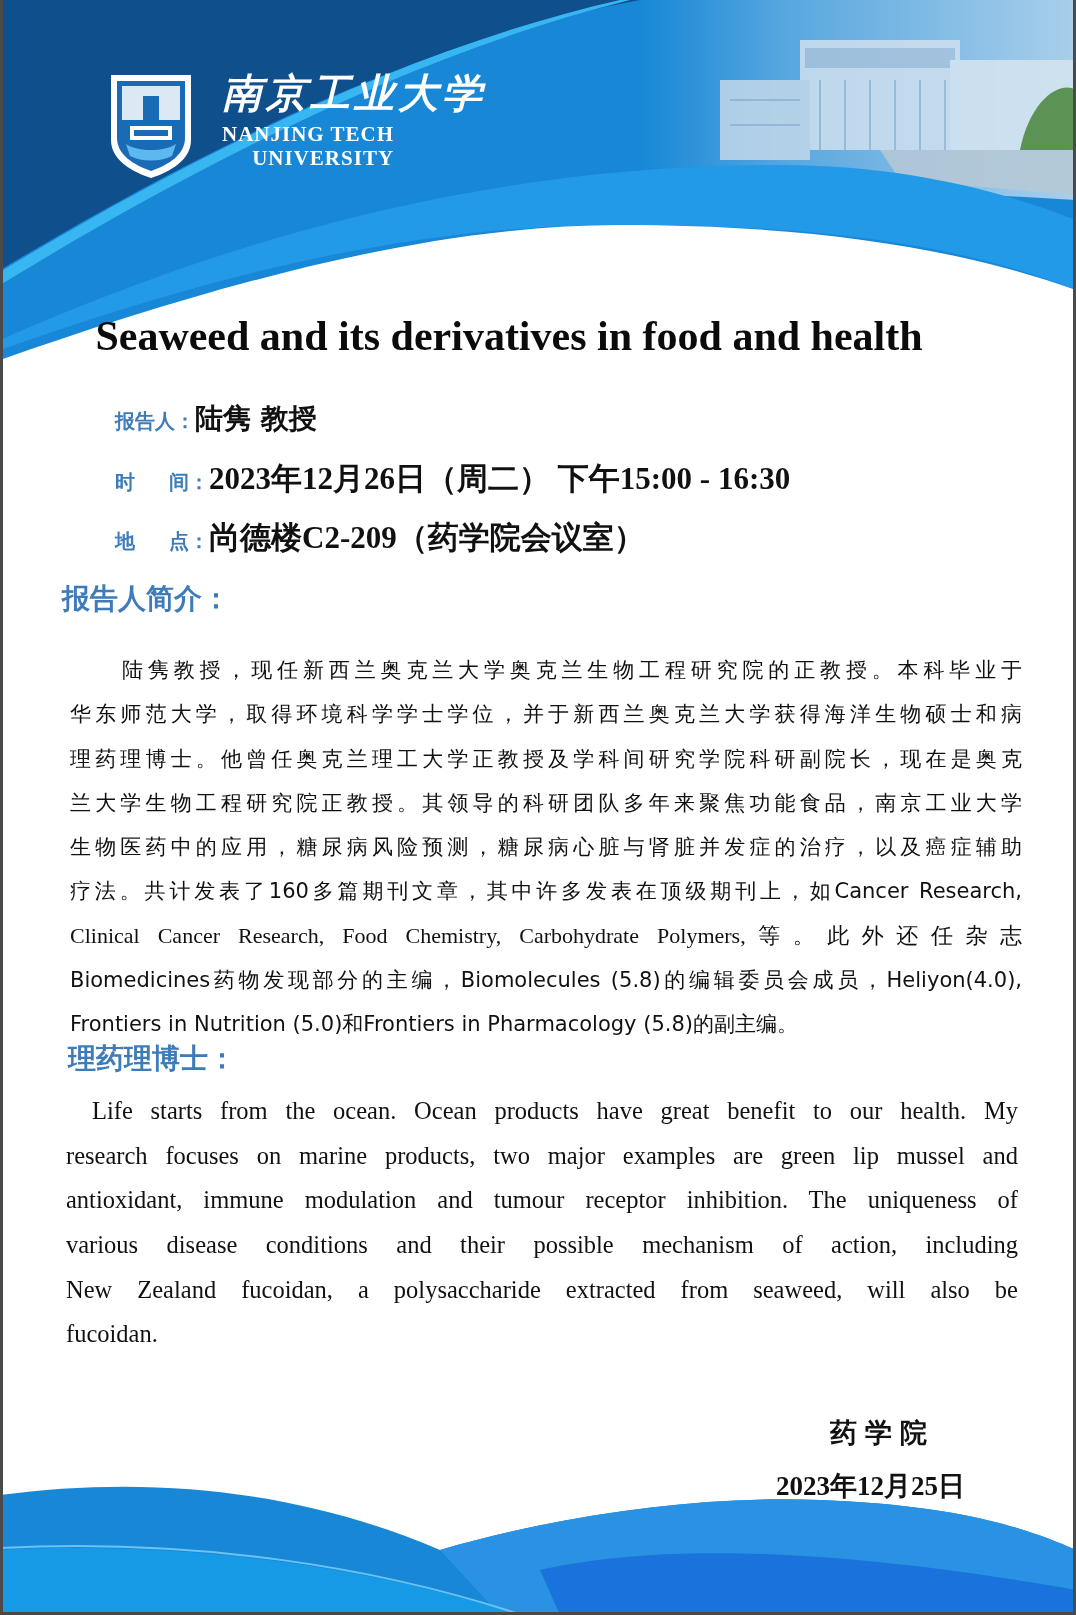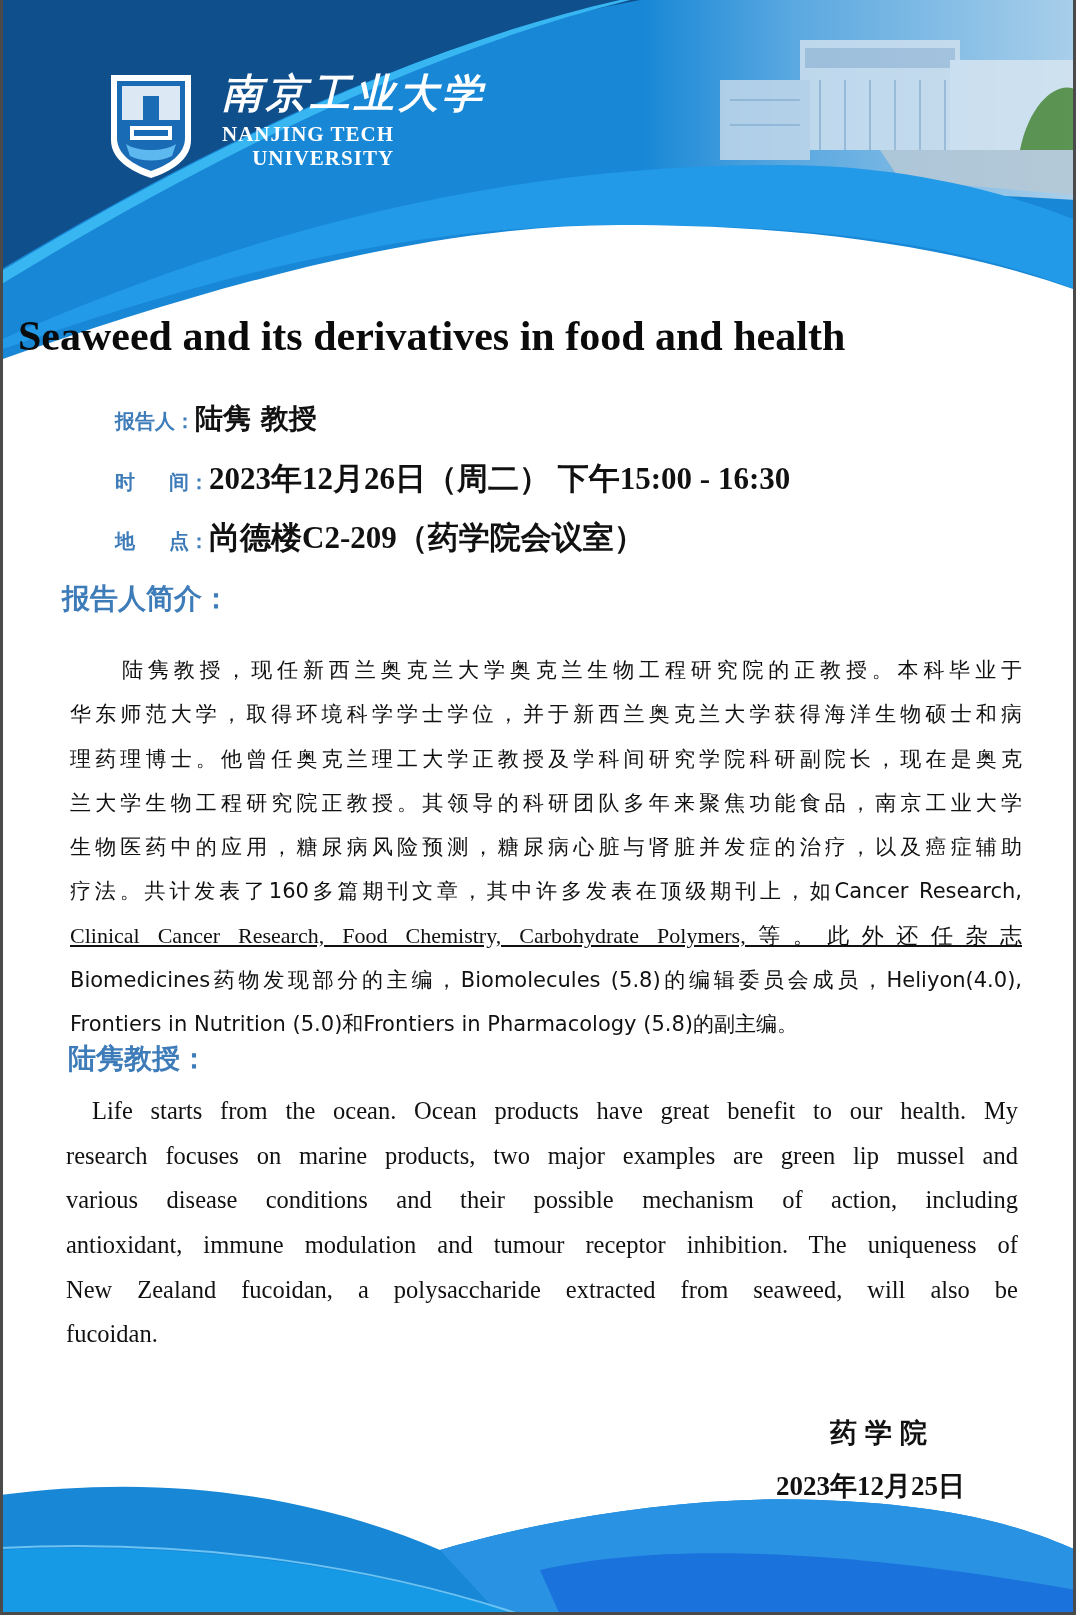--- a/index.html
+++ b/index.html
@@ -28,21 +28,21 @@
     color: #fff; font-family: "DejaVu Serif", serif; font-weight: bold;
     font-size: 40px; letter-spacing: 4px; font-style: italic;
   }
   .uni-en {
     position: absolute; left: 222px; top: 122px; z-index: 5;
     color: #fff; font-family: "Liberation Serif", serif; font-weight: bold;
     font-size: 21px; line-height: 24px; letter-spacing: 1px; text-align: right;
   }
 
   .title {
-    position: absolute; left: 0; width: 1000px; top: 312px; z-index: 5;
+    position: absolute; left: 0; width: 1000px; top: 312px; text-align: center; z-index: 5;
     font-family: "Liberation Serif", serif; font-weight: bold; font-size: 42px;
     color: #0b0b0b; padding-left: 18px; box-sizing: border-box;
   }
 
   .info-row {
     position: absolute; left: 68px; z-index: 5; font-size: 31px; white-space: nowrap;
     font-family: "Liberation Serif", "DejaVu Sans", serif; font-weight: bold;
   }
   .info-label { color: #3e7cb9; font-family: "DejaVu Sans", sans-serif; font-weight: bold; font-size: 20px; margin-left: 47px; }
   .info-label .gap { display: inline-block; width: 34px; }
@@ -54,21 +54,21 @@
   }
 
   .bio {
     position: absolute; left: 70px; top: 648px; width: 952px; z-index: 5;
     font-family: "DejaVu Sans", sans-serif; font-size: 21px; line-height: 44.3px;
     text-align: justify; color: #111;
   }
   .bio .line { display: block; text-align: justify; text-align-last: justify; white-space: nowrap; overflow: hidden; height: 44.3px; }
   .bio .line.first { padding-left: 52px; }
   .bio .line.last { text-align-last: left; }
-  .bio .en { font-family: "Liberation Serif", serif; font-size: 22px; text-decoration: underline; }
+  .bio .en { font-family: "Liberation Serif", serif; font-size: 22px; }
 
   .abstract {
     position: absolute; left: 66px; top: 1089px; width: 952px; z-index: 5;
     font-family: "Liberation Serif", serif; font-size: 24.5px; line-height: 44.7px; color: #111;
   }
   .abstract .line { display: block; text-align: justify; text-align-last: justify; white-space: nowrap; height: 44.7px; }
   .abstract .line.first { padding-left: 26px; }
   .abstract .line.last { text-align-last: left; }
 
   .sign-dept {
@@ -172,27 +172,27 @@
   <span class="line">华东师范大学，取得环境科学学士学位，并于新西兰奥克兰大学获得海洋生物硕士和病</span>
   <span class="line">理药理博士。他曾任奥克兰理工大学正教授及学科间研究学院科研副院长，现在是奥克</span>
   <span class="line">兰大学生物工程研究院正教授。其领导的科研团队多年来聚焦功能食品，南京工业大学</span>
   <span class="line">生物医药中的应用，糖尿病风险预测，糖尿病心脏与肾脏并发症的治疗，以及癌症辅助</span>
   <span class="line">疗法。共计发表了160多篇期刊文章，其中许多发表在顶级期刊上，如Cancer Research,</span>
   <span class="line en">Clinical Cancer Research, Food Chemistry, Carbohydrate Polymers,等。此外还任杂志</span>
   <span class="line">Biomedicines药物发现部分的主编，Biomolecules (5.8)的编辑委员会成员，Heliyon(4.0),</span>
   <span class="line last">Frontiers in Nutrition (5.0)和Frontiers in Pharmacology (5.8)的副主编。</span>
 </div>
 
-<div class="section-head" style="left:68px; top:1040px;">陆隽教授：</div>
+<div class="section-head" style="left:68px; top:1040px;">理药理博士：</div>
 
 <div class="abstract">
   <span class="line first">Life starts from the ocean. Ocean products have great benefit to our health. My</span>
   <span class="line">research focuses on marine products, two major examples are green lip mussel and</span>
+  <span class="line">antioxidant, immune modulation and tumour receptor inhibition. The uniqueness of</span>
   <span class="line">various disease conditions and their possible mechanism of action, including</span>
-  <span class="line">antioxidant, immune modulation and tumour receptor inhibition. The uniqueness of</span>
   <span class="line">New Zealand fucoidan, a polysaccharide extracted from seaweed, will also be</span>
   <span class="line last">fucoidan.</span>
 </div>
 
 <div class="sign-dept">药学院</div>
 <div class="sign-date">2023年12月25日</div>
 
 <div class="frame"></div>
 
 </body></html>

